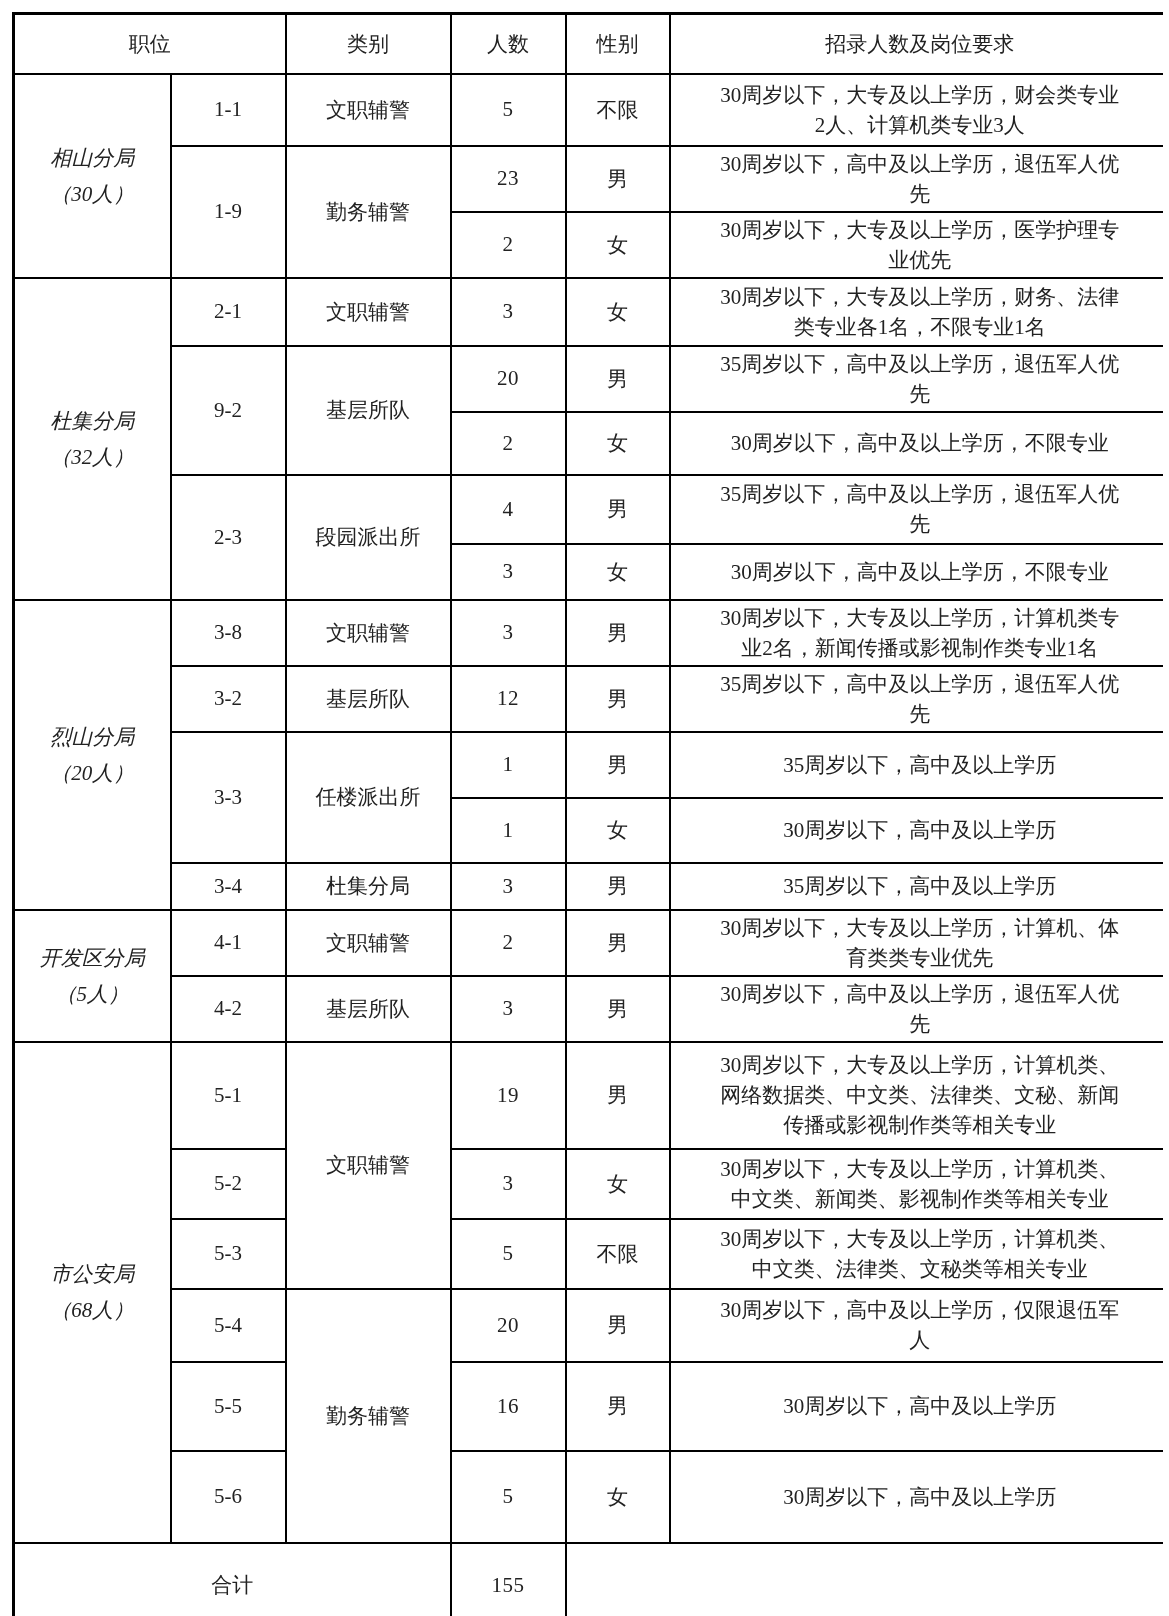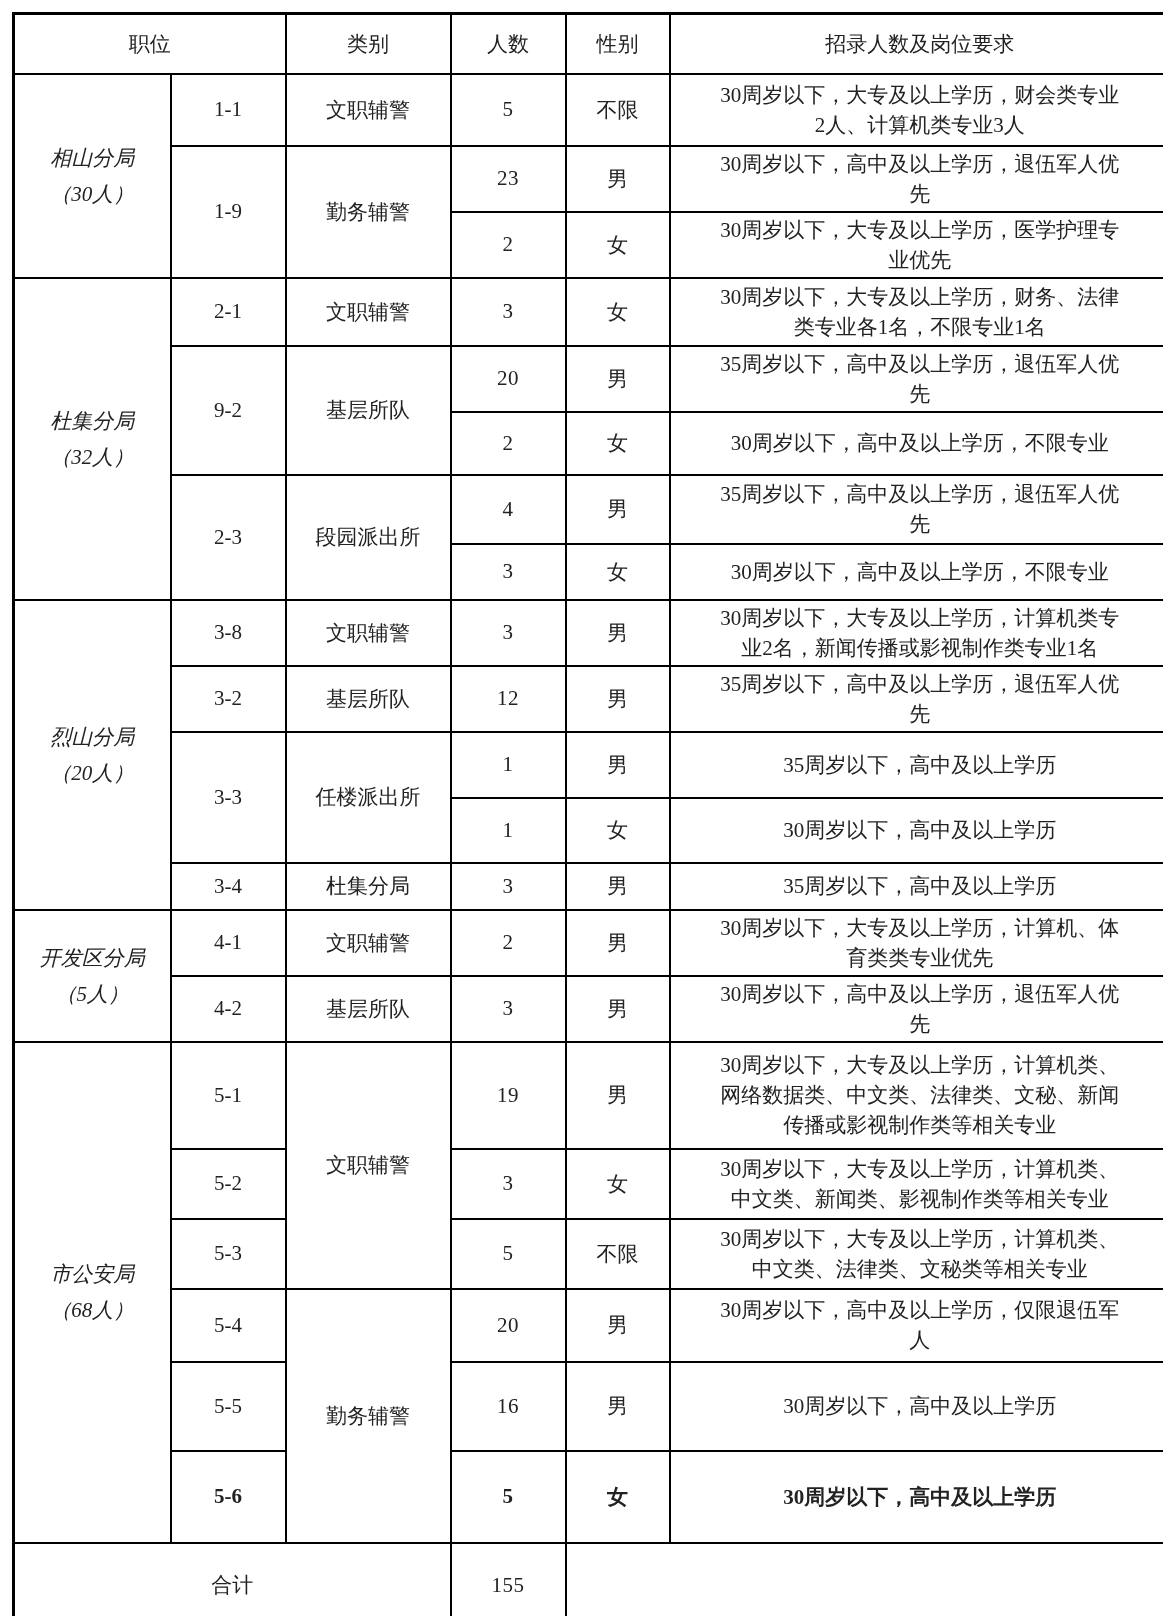--- a/index.html
+++ b/index.html
@@ -212,21 +212,21 @@
         <td>男</td>
         <td class="req">30周岁以下，高中及以上学历，仅限退伍军
 人</td>
       </tr>
       <tr style="height: 89px;">
         <td>5-5</td>
         <td class="num">16</td>
         <td>男</td>
         <td class="req">30周岁以下，高中及以上学历</td>
       </tr>
-      <tr style="height: 92px; font-weight: bold;">
+      <tr style="height: 92px;">
         <td>5-6</td>
         <td class="num">5</td>
         <td>女</td>
         <td class="req">30周岁以下，高中及以上学历</td>
       </tr>
       <tr style="height: 86px;">
         <td colspan="3">合计</td>
         <td class="num">155</td>
         <td colspan="2"></td>
       </tr>

